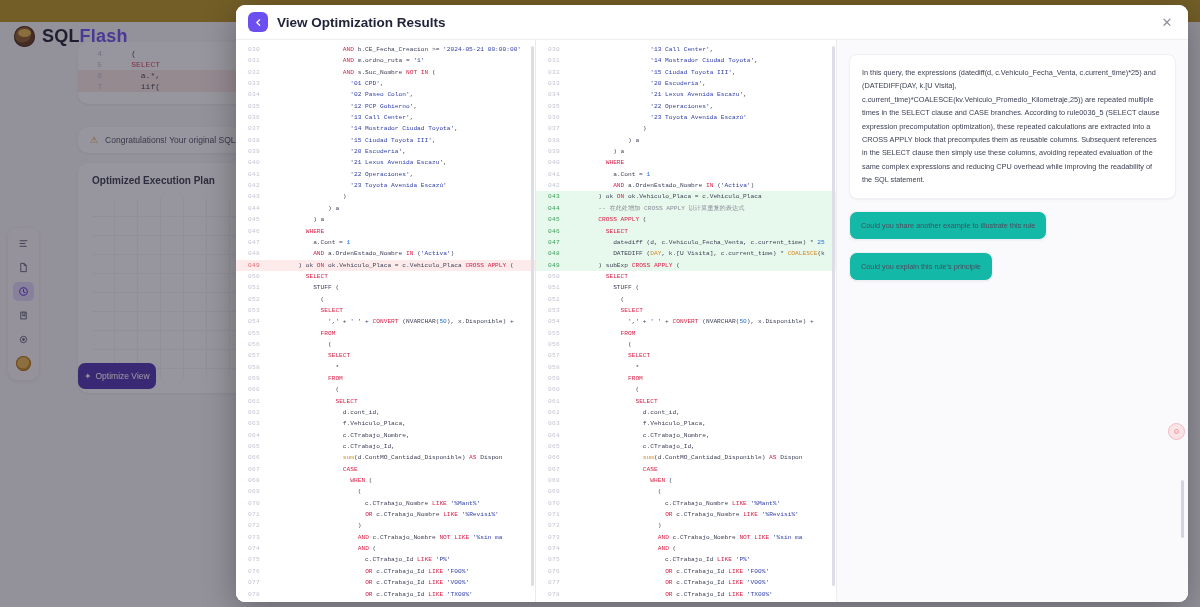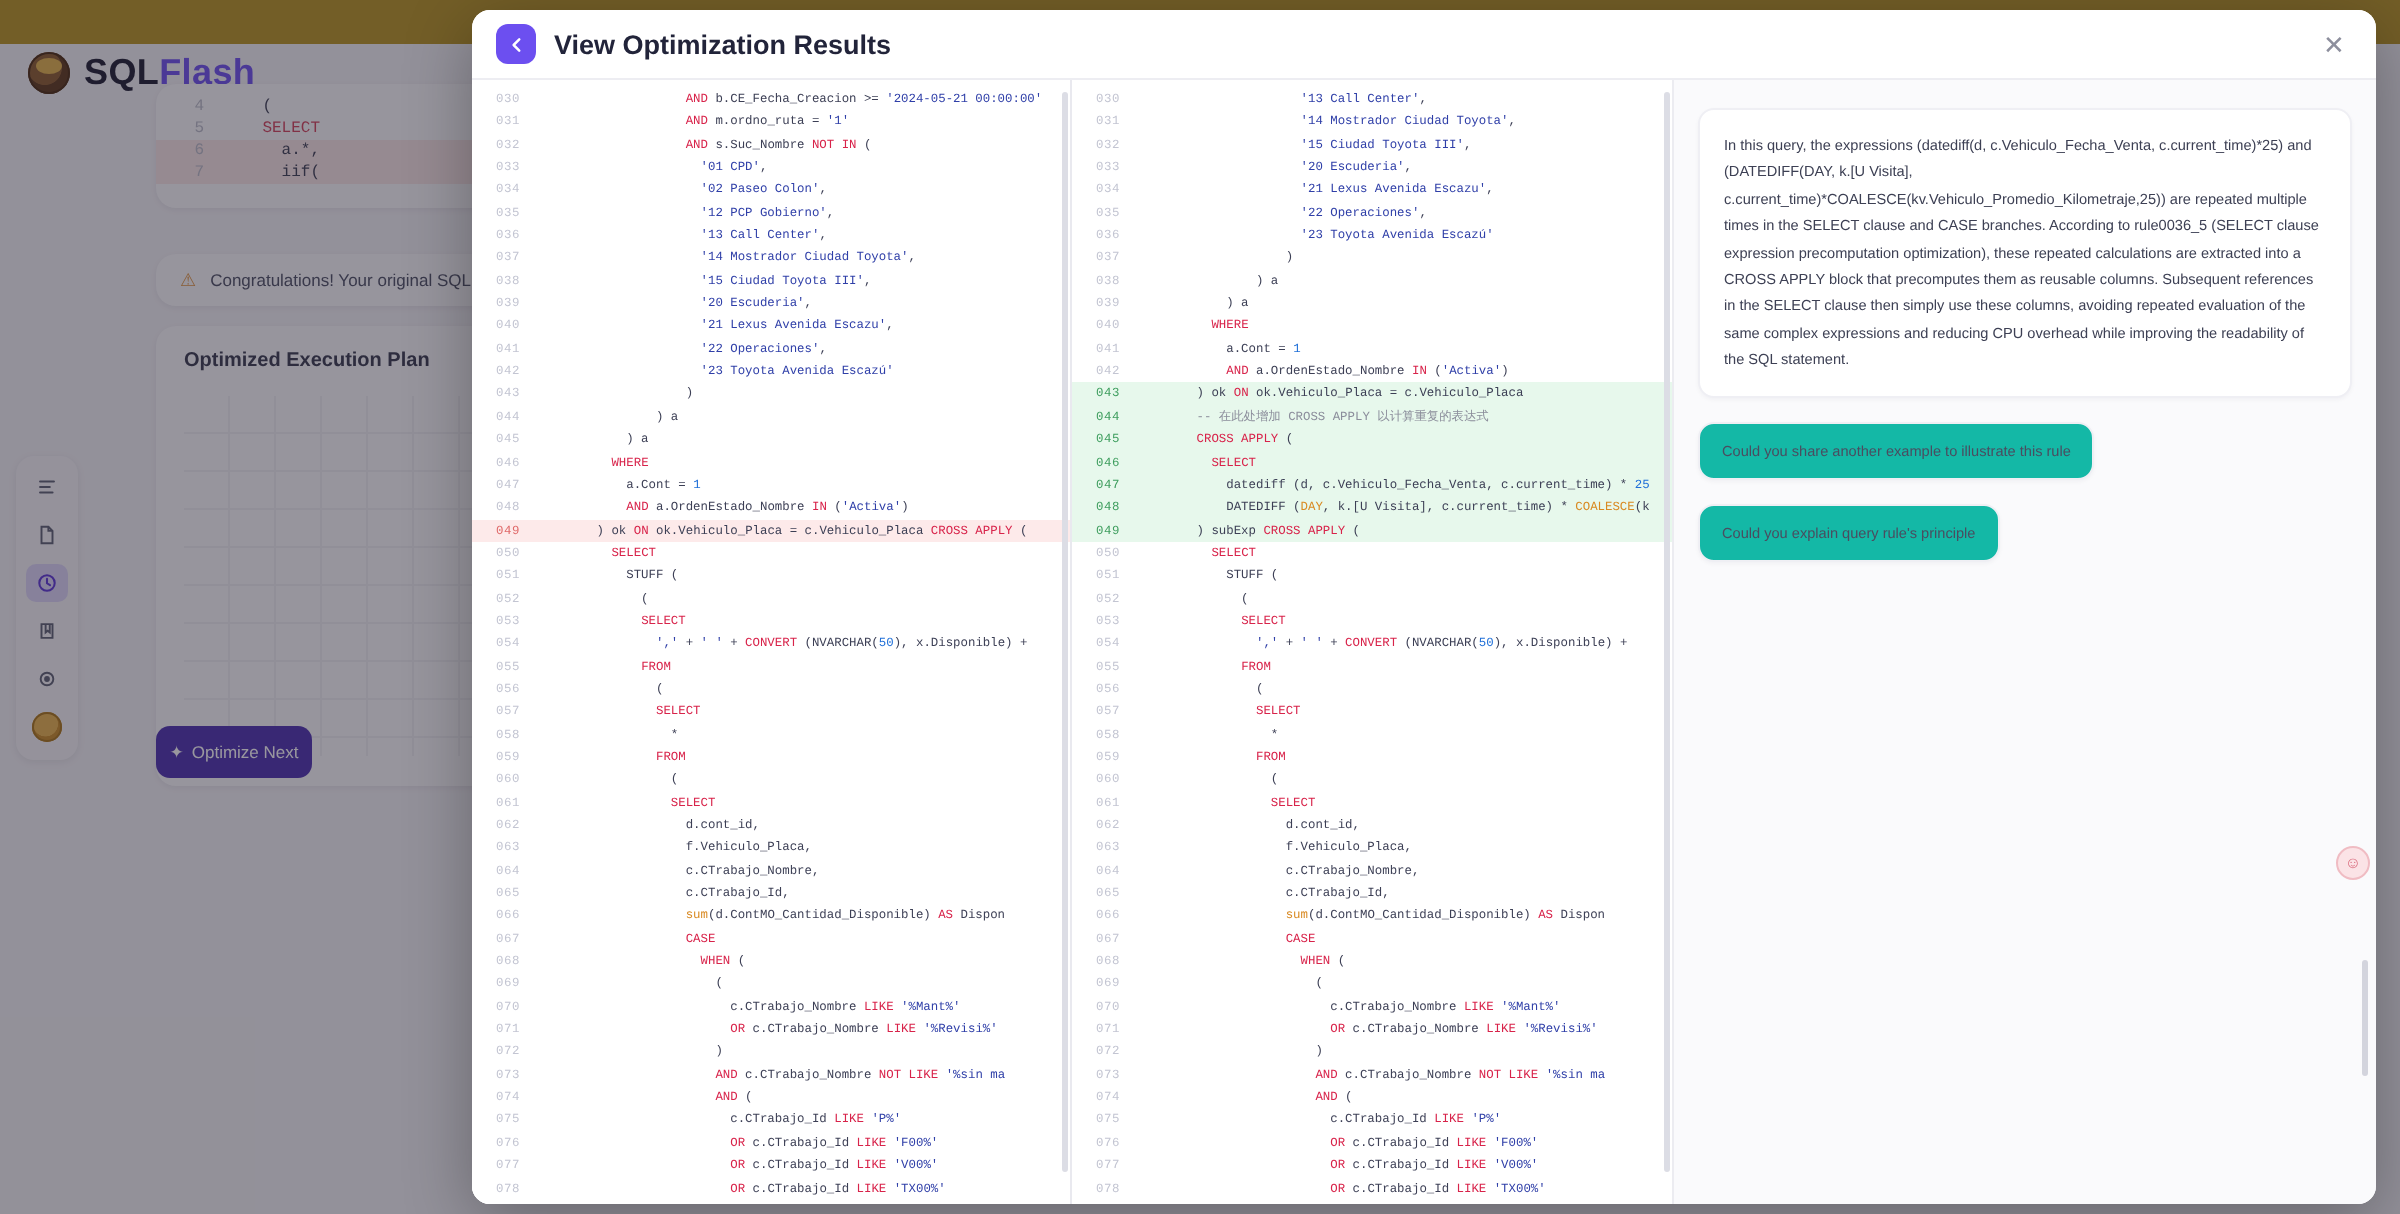--- a/index.html
+++ b/index.html
@@ -221,21 +221,21 @@
     <span class="txt">Congratulations! Your original SQL already uses</span>
   </div>
 
   <div class="bg-card" id="bg-plan">
     <div class="title">Optimized Execution Plan</div>
     <div class="grid"></div>
   </div>
 
   <button id="optimize-next">
     <span>✦</span>
-    <span>Optimize Next</span>
+    <span>Optimize View</span>
   </button>
 
   <div id="icon-rail">
     <div class="rail-btn">
       <svg viewBox="0 0 16 16" fill="none" stroke="currentColor" stroke-width="1.6" stroke-linecap="round">
         <path d="M3 4h10M3 8h7M3 12h9"></path>
         </svg>
     </div>
     <div class="rail-btn">
       <svg viewBox="0 0 16 16" fill="none" stroke="currentColor" stroke-width="1.4">
@@ -391,20 +391,20 @@
             <div class="cl"><span class="ln">078</span><span class="code"><span class="ws">                        </span><span class="k">OR</span><span class="ws"> c.CTrabajo_Id </span><span class="k">LIKE</span><span class="ws"> </span><span class="s">'TX00%'</span></span></div>
           </div>
         <div class="pane-bar"></div>
       </div>
     </div>
 
     <div id="chat-col">
       <div id="chat-scroll">
         <div id="explanation">In this query, the expressions (datediff(d, c.Vehiculo_Fecha_Venta, c.current_time)*25) and (DATEDIFF(DAY, k.[U Visita], c.current_time)*COALESCE(kv.Vehiculo_Promedio_Kilometraje,25)) are repeated multiple times in the SELECT clause and CASE branches. According to rule0036_5 (SELECT clause expression precomputation optimization), these repeated calculations are extracted into a CROSS APPLY block that precomputes them as reusable columns. Subsequent references in the SELECT clause then simply use these columns, avoiding repeated evaluation of the same complex expressions and reducing CPU overhead while improving the readability of the SQL statement.</div>
         <div class="suggest">Could you share another example to illustrate this rule</div>
-        <div class="suggest">Could you explain query rule's principle</div>
+        <div class="suggest">Could you explain this rule's principle</div>
         <div id="chat-track"></div>
       </div>
     </div>
   </div>
 
   <div id="float-badge">☺</div>
 </div>
 
 </body></html>

